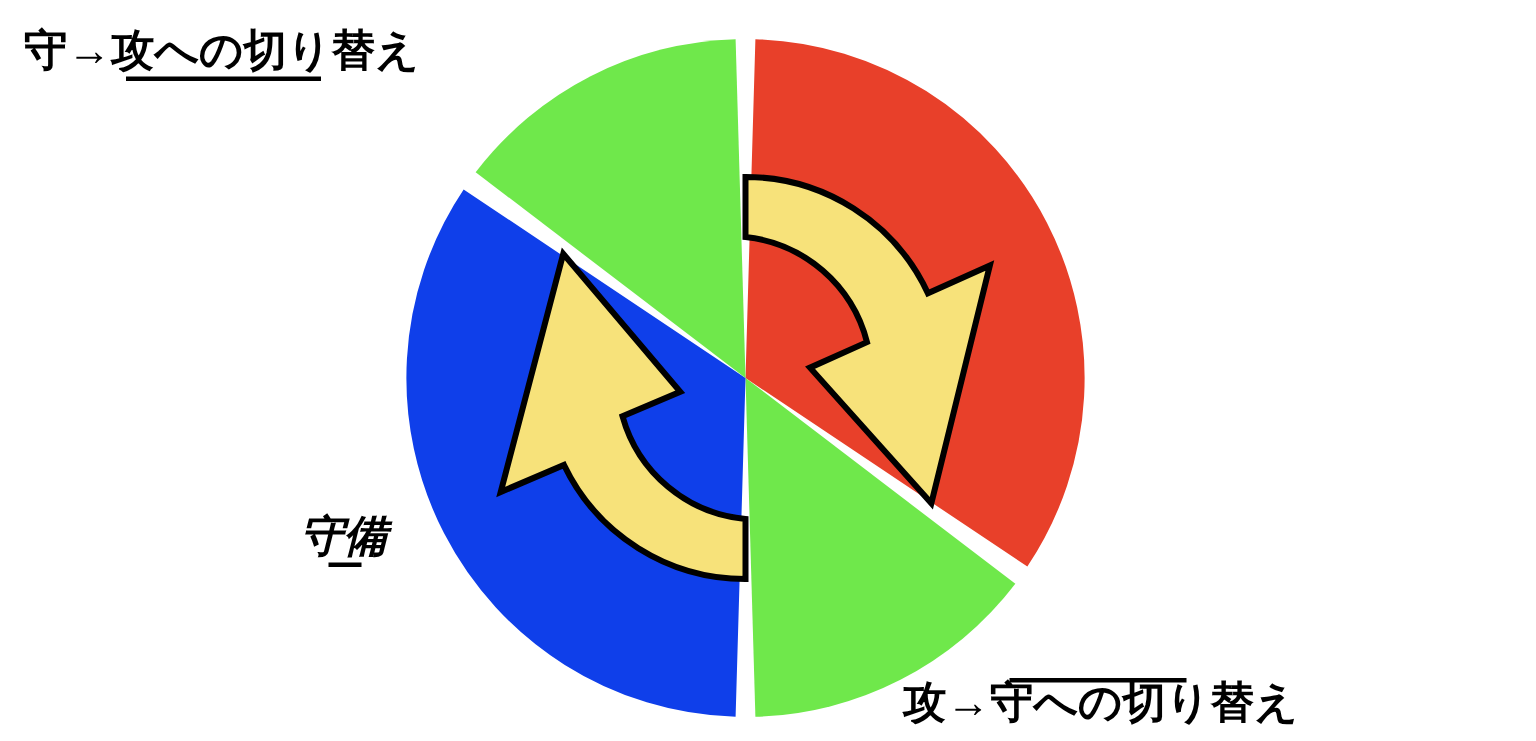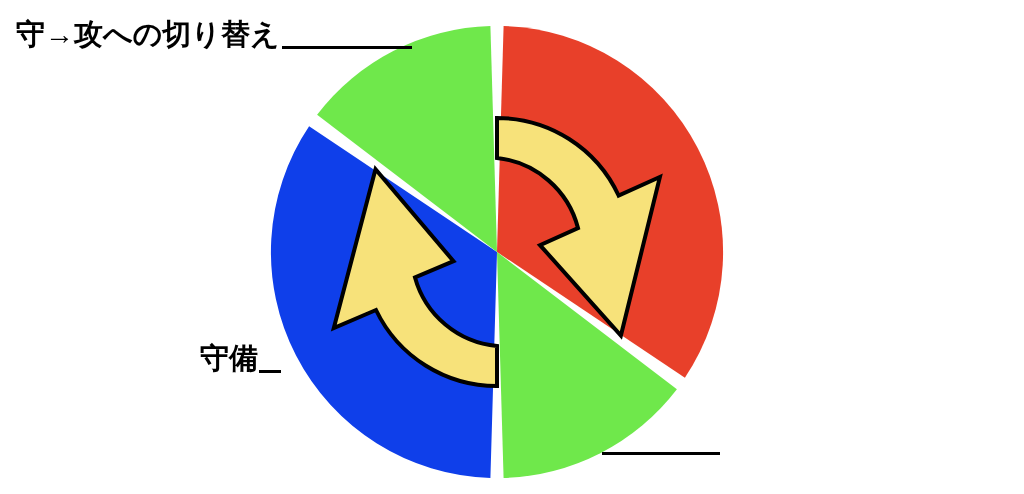--- a/index.html
+++ b/index.html
@@ -22,22 +22,23 @@
     position: absolute;
     left: 0;
     top: 0;
     width: 1024px;
     height: 494px;
     display: block;
   }
   .label-row {
     position: absolute;
     display: flex;
-    align-items: flex-end;
+    align-items: center;
     white-space: nowrap;
+    flex-direction: column;
   }
   .label-text {
     color: #000000;
     font-weight: 700;
     font-size: 29px;
     line-height: 1;
     font-family: "Liberation Serif", "DejaVu Serif", serif;
   }
   .leader {
     height: 0;
@@ -60,20 +61,21 @@
     left: 712px;
     top: 116px;
   }
   #label-attack .leader {
     margin-right: 2px;
     margin-top: 2px;
   }
   #label-defense {
     left: 200px;
     top: 344px;
+    font-style: italic;
   }
   #label-defense .leader {
     margin-left: 1px;
     margin-top: 2px;
   }
   #label-switch-atk-to-def {
     left: 602px;
     top: 450px;
   }
   #label-switch-atk-to-def .leader {
@@ -127,15 +129,16 @@
   </div>
 
 
   <div class="label-row" id="label-defense">
     <span class="label-text">守備</span>
     <span class="leader leader-short"></span>
   </div>
 
   <div class="label-row" id="label-switch-atk-to-def">
     <span class="leader leader-long"></span>
+    <span class="label-text">攻→守への切り替え</span>
   </div>
 
 </div>
 
 </body></html>

